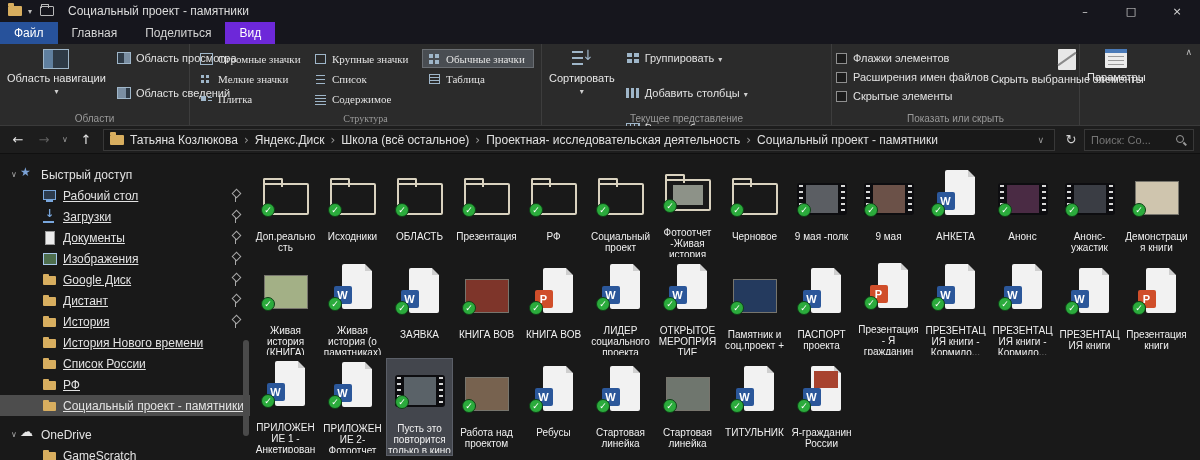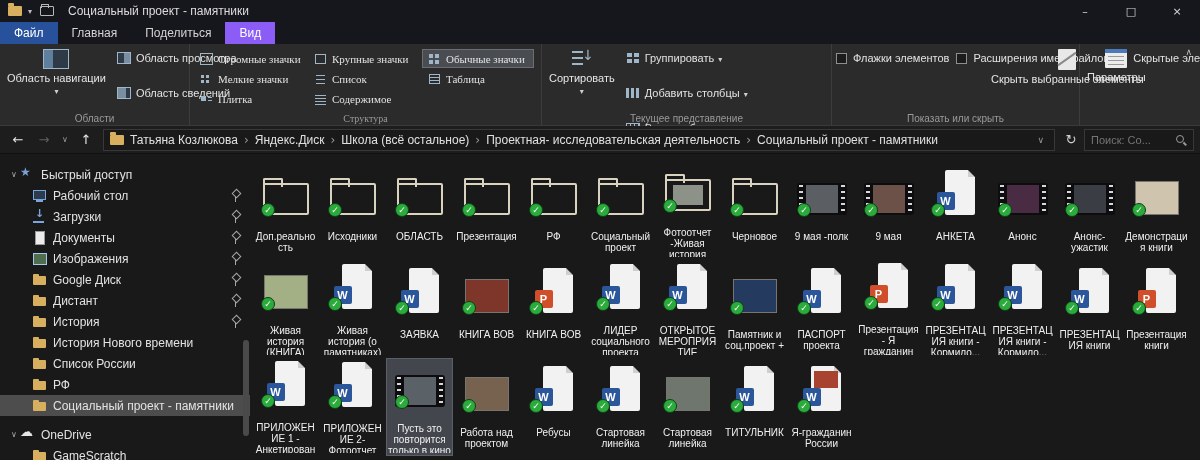--- a/index.html
+++ b/index.html
@@ -21,21 +21,21 @@
   .win-title { color:#dcdcdc; font-size:12px; margin-left:14px; white-space:nowrap; }
   .win-controls { margin-left:auto; display:flex; height:22px; }
   .win-btn { width:46px; height:22px; display:flex; align-items:center; justify-content:center;
              color:#d8d8d8; font-size:11px; }
 
   
   .tabrow { position:absolute; top:22px; left:0; right:0; height:22px; background:#16161d;
             display:flex; align-items:stretch; }
   .tab { display:flex; align-items:center; padding:0 14px; color:#d4d4d4; font-size:12px; }
   .tab.k-file { background:#27529b; color:#fff; }
-  .tab.k-active { background:#8b5cf6; color:#fff; }
+  .tab.k-active { background:#6d28d9; color:#fff; }
 
   
   .ribbon { position:absolute; top:44px; left:0; right:0; height:82px; background:#2b2b2b;
             display:flex; border-bottom:1px solid #3a3a3a; }
   .rgroup { position:relative; border-right:1px solid #3d3d3d; padding:3px 4px 16px 4px;
             display:flex; align-items:flex-start; flex:none; }
   .group-label { position:absolute; bottom:1px; left:0; right:0; text-align:center;
                  font-size:10px; color:#9a9a9a; white-space:nowrap; }
   .g-panes { width:190px; } .g-layout { width:352px;font-family:Liberation Serif, serif; } .g-view { width:290px; }
   .g-show { width:248px; } .g-options { width:70px; border-right:none; }
@@ -95,21 +95,21 @@
         background:#9fb6c9; box-shadow:0 4px #9fb6c9, 0 8px #9fb6c9; }
   .i-table .lo-icon::after { content:""; position:absolute; inset:1px; border:1px solid #9fb6c9;
         background:repeating-linear-gradient(180deg,transparent 0 2px,#9fb6c9 2px 3px); }
   .i-tiles .lo-icon::before { content:""; position:absolute; left:1px; top:3px; width:5px; height:5px;
         background:#9fb6c9; }
   .i-tiles .lo-icon::after { content:""; position:absolute; left:8px; top:4px; width:4px; height:1px;
         background:#9fb6c9; box-shadow:0 3px #9fb6c9; }
   .i-content .lo-icon::after { content:""; position:absolute; left:1px; top:2px; width:11px; height:1px;
         background:#9fb6c9; box-shadow:0 3px #9fb6c9, 0 6px #9fb6c9, 0 9px #9fb6c9; }
 
-  .check-col { display:flex; flex-direction:row; gap:7px; margin-top:5px; width:152px; }
+  .check-col { display:flex; flex-direction:column; gap:7px; margin-top:5px; width:152px; }
   .rb-check { display:flex; align-items:center; font-size:11px; color:#e2e2e2; white-space:nowrap; }
   .cb-box { width:11px; height:11px; border:1px solid #8f8f8f; background:#1b1b1b; flex:none;
             margin-right:6px; }
   .ribbon-collapse { position:absolute; right:8px; top:3px; color:#bdbdbd; font-size:9px; }
 
   
   .addressbar { position:absolute; top:126px; left:0; right:0; height:28px; background:#1d1d1d;
                 display:flex; align-items:center; padding:0 6px; gap:2px;
                 border-bottom:1px solid #101010; }
   .nav-btn { width:24px; height:22px; display:flex; align-items:center; justify-content:center;
@@ -134,21 +134,21 @@
                   border:1.5px solid #9a9a9a; border-radius:50%; }
   .search-icon::after { content:""; position:absolute; bottom:1px; right:0; width:4px; height:1.5px;
                   background:#9a9a9a; transform:rotate(45deg); }
 
   
   .main { position:absolute; top:154px; left:0; right:0; bottom:0; background:#191919; overflow:hidden; }
 
   .sidebar { position:absolute; left:0; top:0; bottom:0; width:250px; padding-top:10px; overflow:hidden; }
   .side-item { display:flex; align-items:center; height:21px; color:#e2e2e2; font-size:12px;
                white-space:nowrap; }
-  .side-item.l-0 { padding-left:8px; } .side-item.l-1 { padding-left:20px; }
+  .side-item.l-0 { padding-left:8px; } .side-item.l-1 { padding-left:30px;text-decoration:underline; }
   .side-item.selected { background:#4d4d4d; }
   .side-item.i-cloud { margin-top:8px; }
   .expander { width:12px; flex:none; color:#aaa; font-size:8px; text-align:center;
               font-family:"DejaVu Sans",sans-serif; }
   .expander:empty { visibility:hidden; }
   .s-icon { width:15px; height:13px; position:relative; flex:none; margin-right:6px;
             font-family:"DejaVu Sans",sans-serif; }
   .i-star .s-icon::after { content:"\2605"; position:absolute; left:0; top:-3px; font-size:12px; color:#7ba2d6; }
   .i-desktop .s-icon::after { content:""; position:absolute; left:1px; top:1px; width:11px; height:8px;
             border:1px solid #79a7dd; background:#2c3b4d; }

